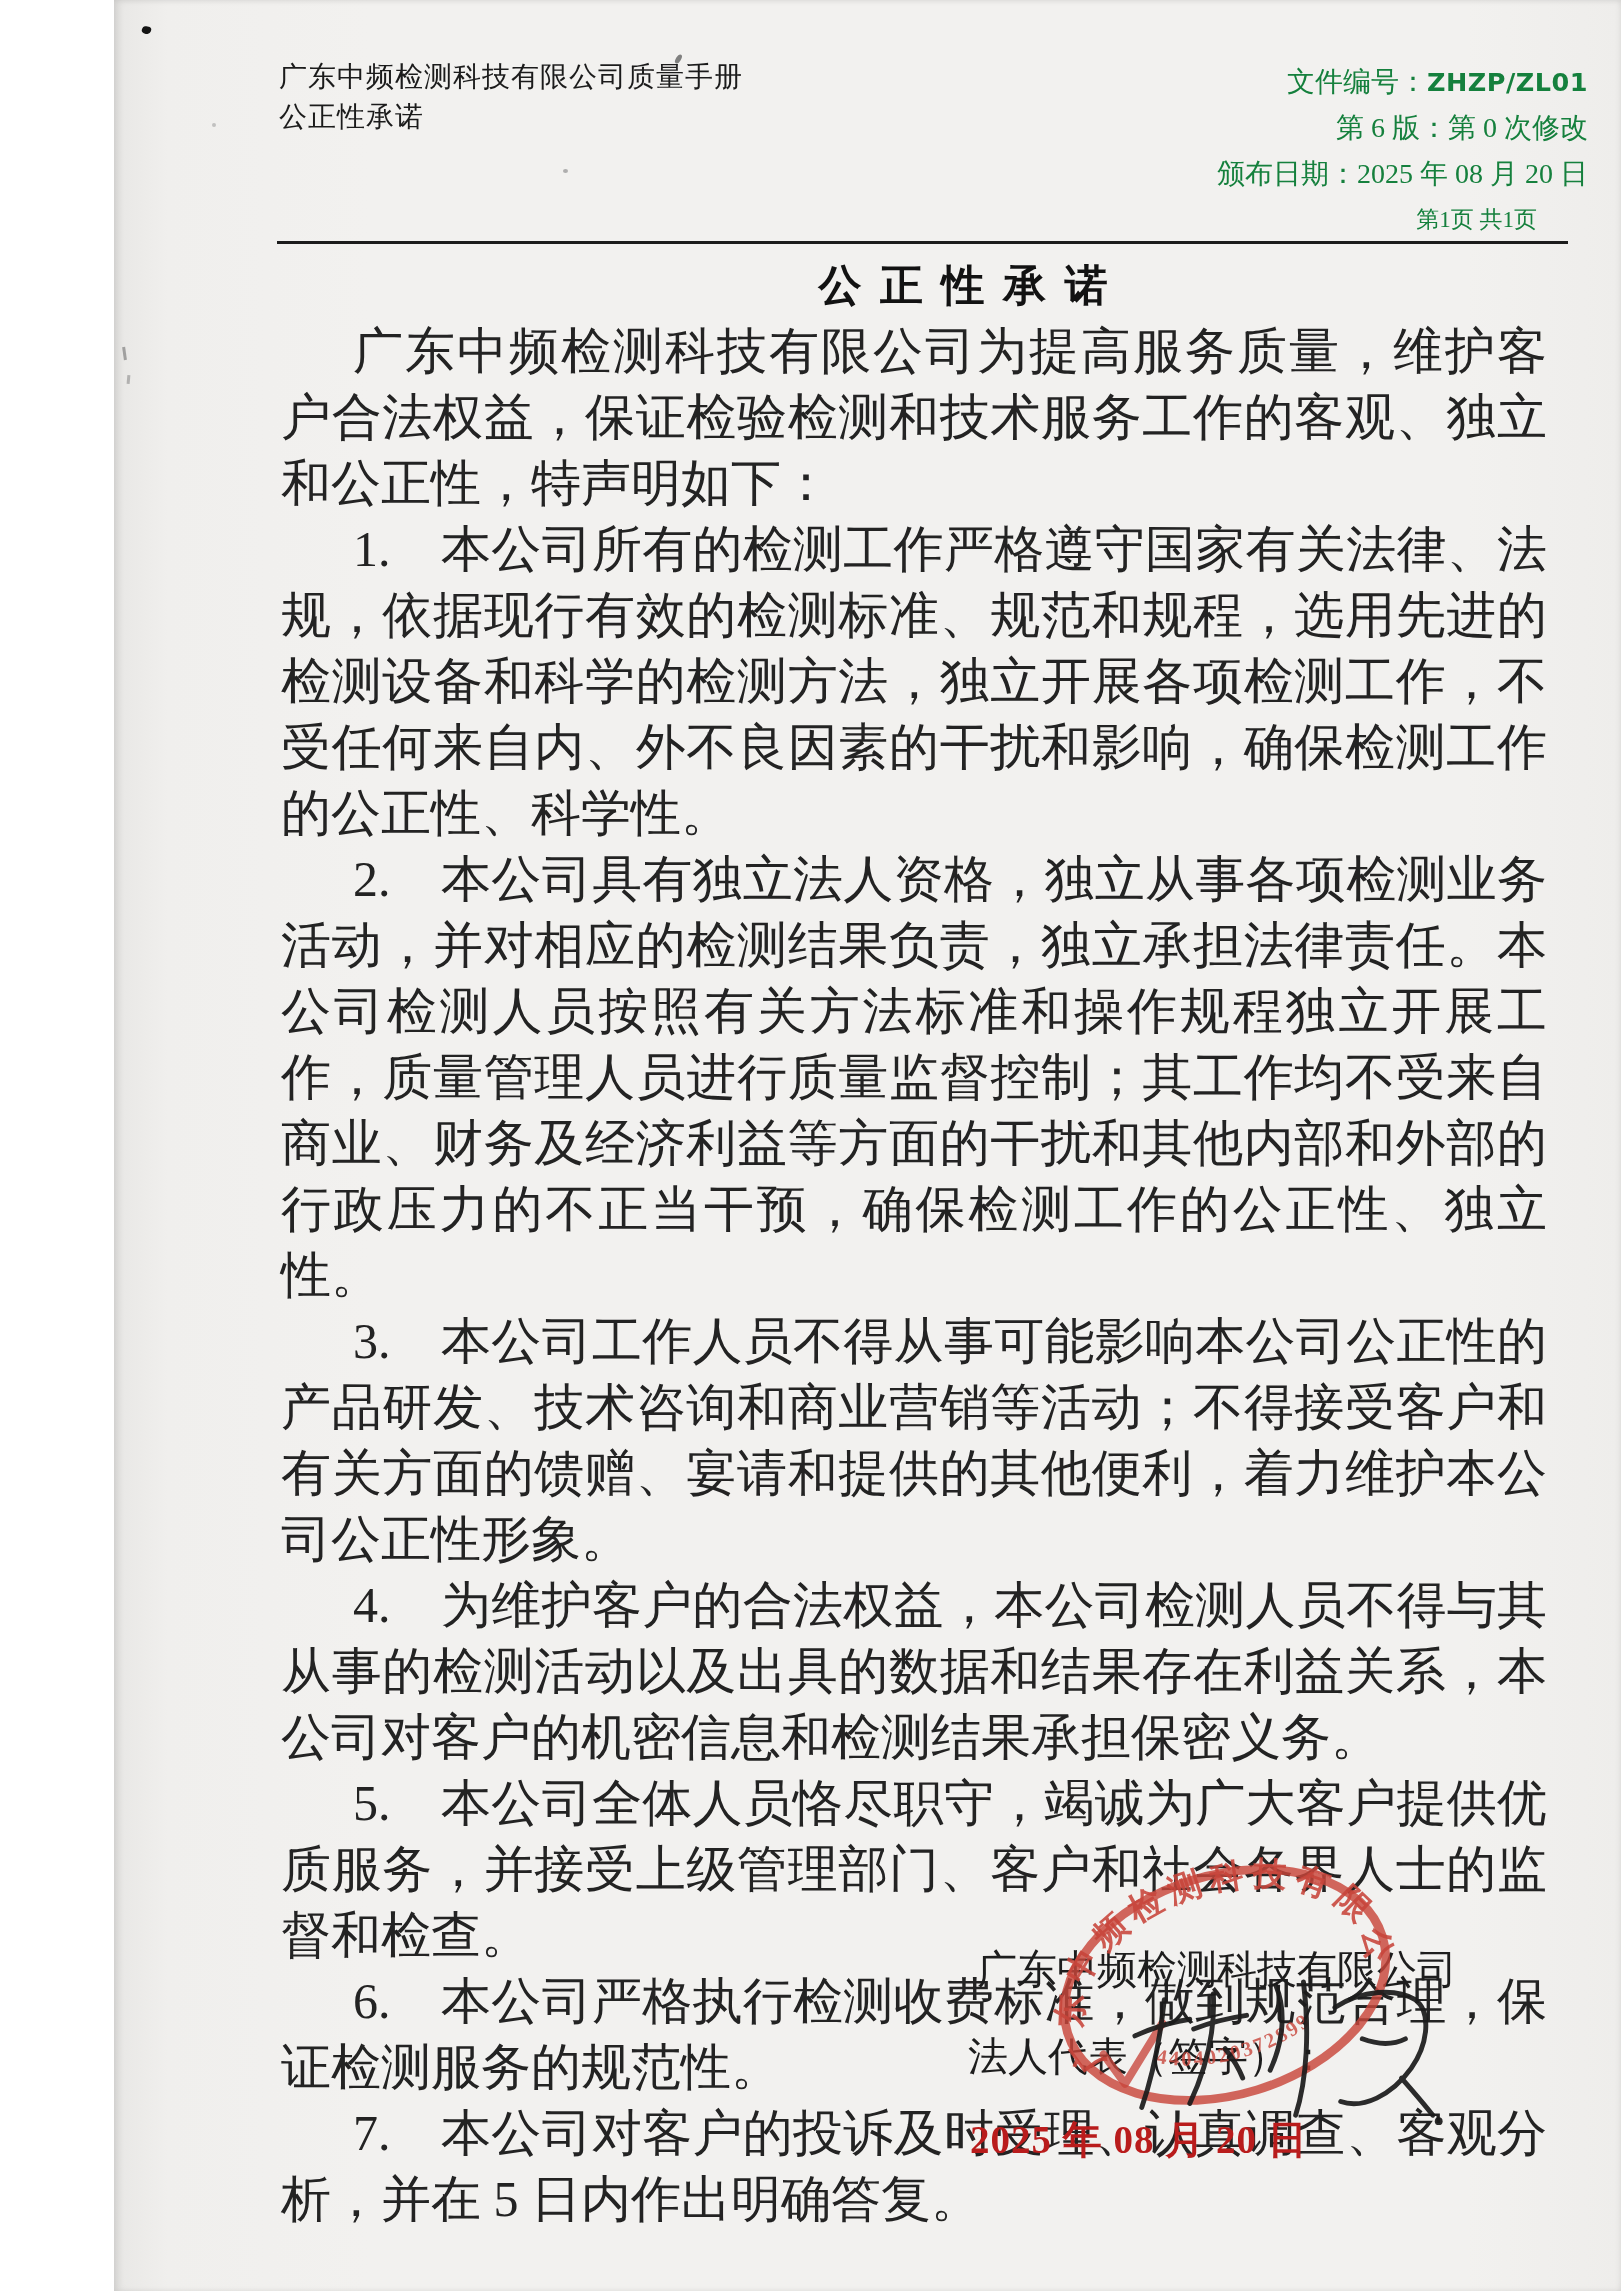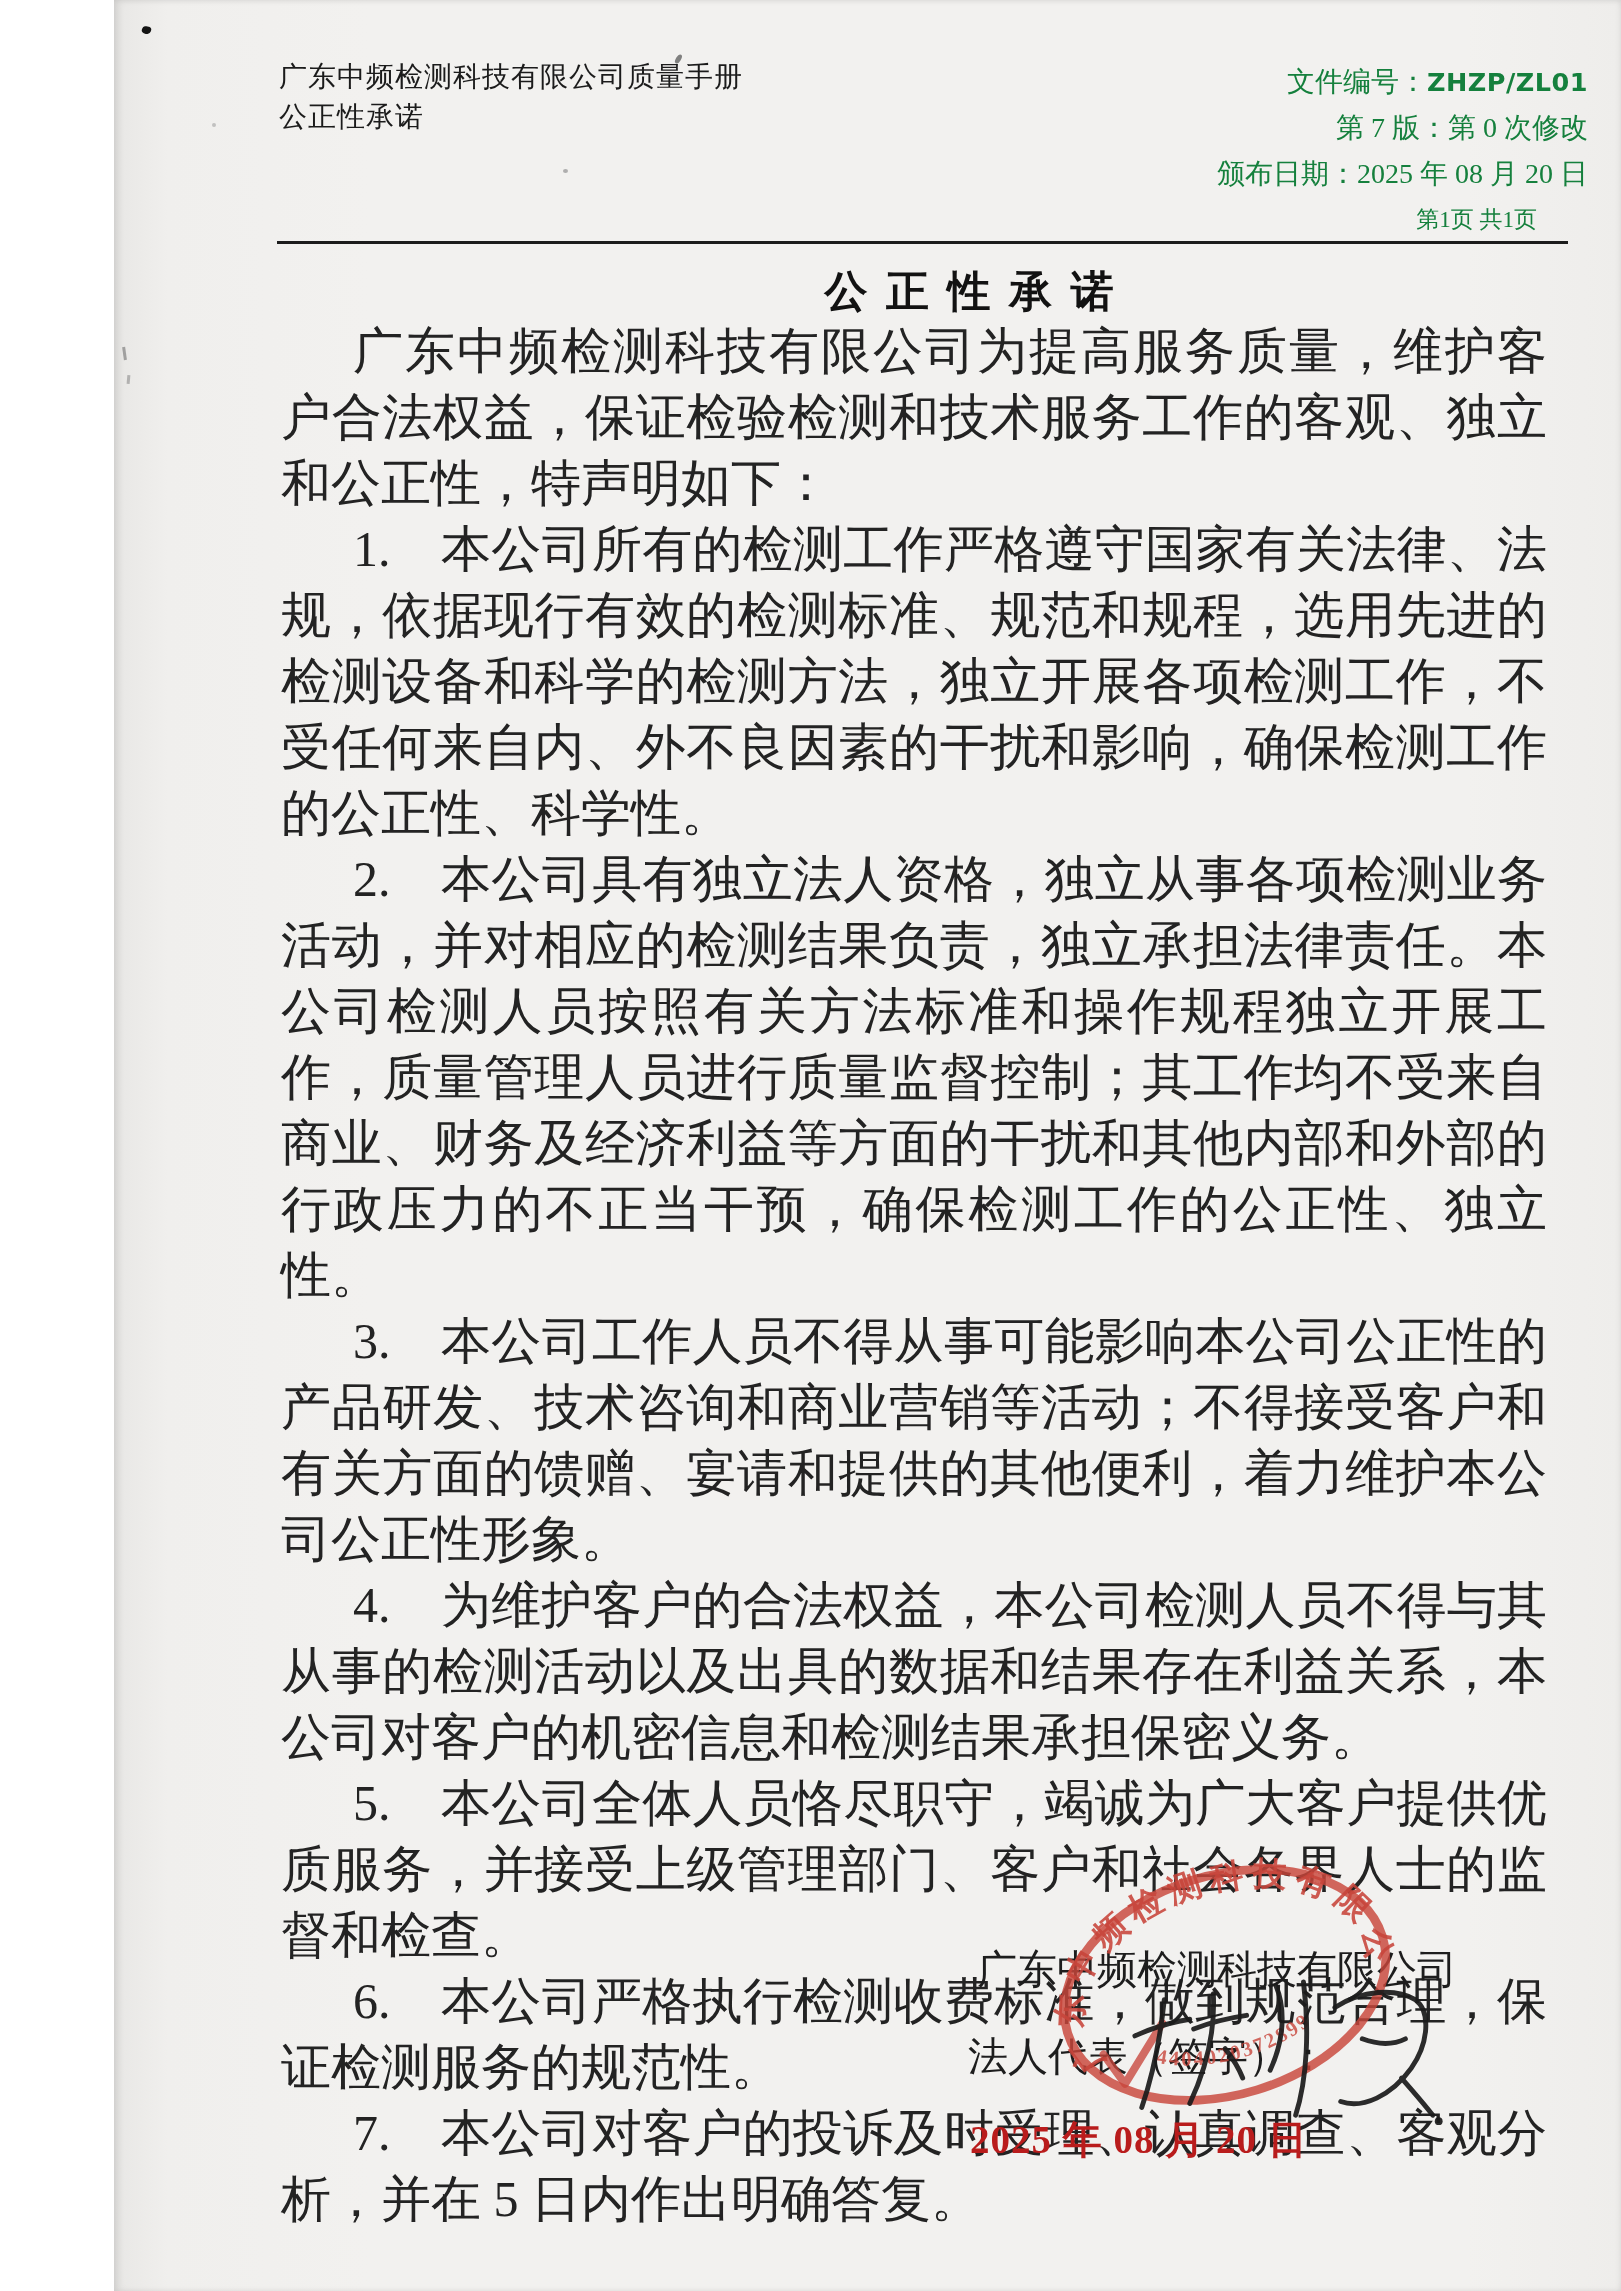--- a/index.html
+++ b/index.html
@@ -21,21 +21,21 @@
   .tick-f{left:127px;top:375px;width:2.9px;height:8.8px;background:#7a7a7a;opacity:.5;transform:rotate(5deg);}
 
   .header-left{position:absolute;left:279px;top:57px;font-size:28px;line-height:40px;letter-spacing:1px;color:#1b1b1b;}
   .header-right{position:absolute;right:33px;top:59px;text-align:right;font-size:28px;line-height:46px;color:#15803d;}
   .doc-no-value{font-family:"DejaVu Sans","Liberation Sans",sans-serif;font-weight:700;font-size:25.5px;letter-spacing:0.5px;}
   .page-info{font-size:23px;padding-right:51px;}
 
   .rule{position:absolute;left:277px;top:241px;width:1291px;height:2.9px;background:#1c1c1c;}
 
   .title{
-    position:absolute;left:281px;top:247px;width:1266px;margin:16px;box-sizing:border-box;
+    position:absolute;left:281px;top:247px;width:1266px;margin:10px;box-sizing:border-box;
     padding-left:82px;text-align:center;font-size:43px;font-weight:700;letter-spacing:3.9px;color:#121212;
   }
 
   .body-text{
     position:absolute;left:281px;top:318px;width:1266px;
     font-size:50px;line-height:66px;text-align:justify;color:#232323;
   }
   .body-text p{margin:0;text-indent:72px;}
 
   .sig-company{position:absolute;left:977px;top:1942px;font-size:40px;color:#1d1d1d;}
@@ -62,21 +62,21 @@
   <div class="artifact tick-e"></div>
   <div class="artifact tick-f"></div>
 
   <div class="header-left">
     <div>广东中频检测科技有限公司质量手册</div>
     <div>公正性承诺</div>
   </div>
 
   <div class="header-right">
     <div><span>文件编号：</span><span class="doc-no-value">ZHZP/ZL01</span></div>
-    <div>第 7 版：第 0 次修改</div>
+    <div>第 6 版：第 0 次修改</div>
     <div>颁布日期：2025 年 08 月 20 日</div>
     <div class="page-info">第1页 共1页</div>
   </div>
 
   <div class="rule"></div>
 
   <h1 class="title">公 正 性 承 诺</h1>
 
   <main class="body-text">
     <p>广东中频检测科技有限公司为提高服务质量，维护客户合法权益，保证检验检测和技术服务工作的客观、独立和公正性，特声明如下：</p>

